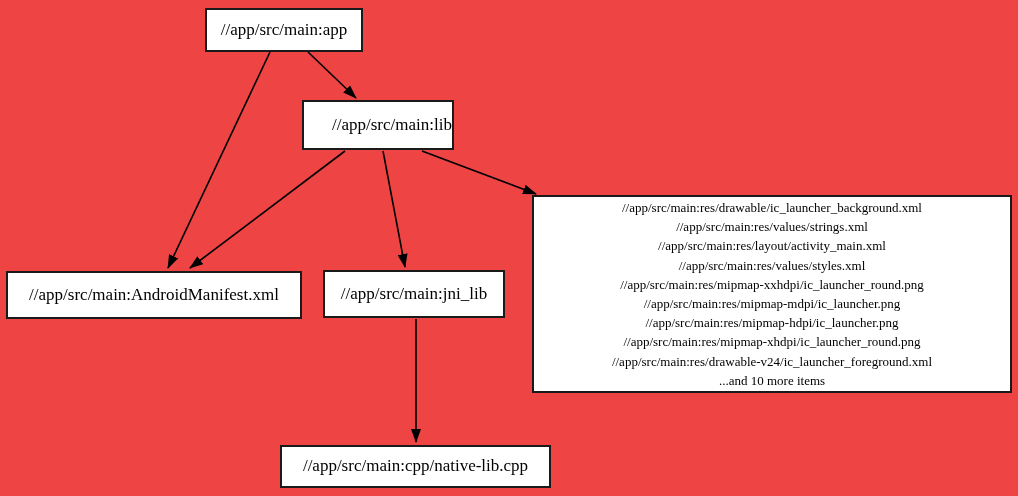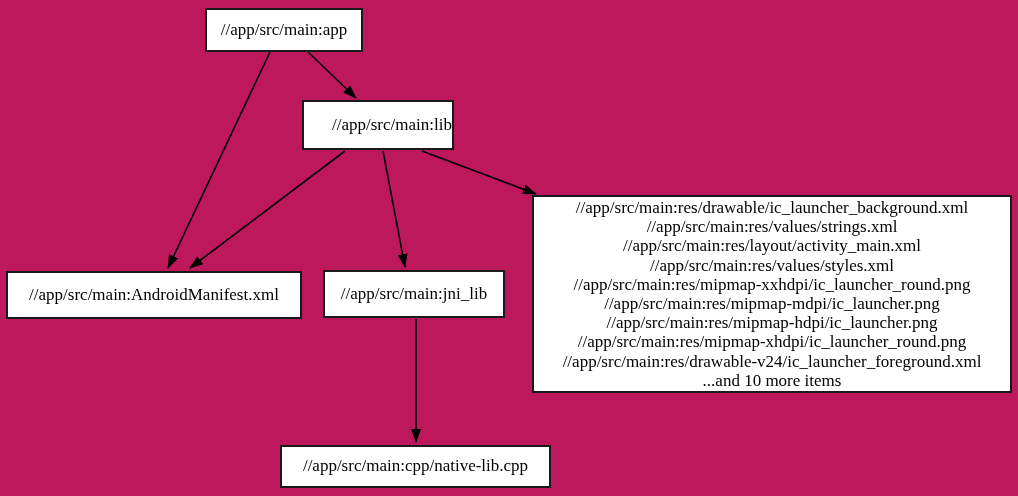--- a/index.html
+++ b/index.html
@@ -4,21 +4,21 @@
 <style>
   html, body {
     margin: 0;
     padding: 0;
     background: #ffffff;
   }
   #canvas {
     position: relative;
     width: 1018px;
     height: 496px;
-    background: #be185d;
+    background: #ef4444;
     overflow: hidden;
     font-family: "Liberation Serif", "DejaVu Serif", serif;
   }
   #edges {
     position: absolute;
     left: 0;
     top: 0;
     width: 1018px;
     height: 496px;
   }
@@ -38,21 +38,21 @@
   }
   .node-app      { left: 205px; top: 8px;   width: 158px; height: 44px; }
   .node-lib      { left: 302px; top: 100px; width: 152px; height: 50px; padding-left: 28px; }
   .node-manifest { left: 6px;   top: 271px; width: 296px; height: 48px; }
   .node-jni      { left: 323px; top: 270px; width: 182px; height: 48px; text-align: center; }
   .node-native   { left: 280px; top: 445px; width: 271px; height: 43px; }
   .node-res {
     left: 532px; top: 195px; width: 480px; height: 198px;
     flex-direction: column;
     justify-content: center;
-    font-size: 17px;
+    font-size: 13px;
   }
   .res-line {
     line-height: 19.2px;
     white-space: nowrap;
   }
   .edge-line {
     stroke: #000000;
     stroke-width: 1.6;
     fill: none;
   }

